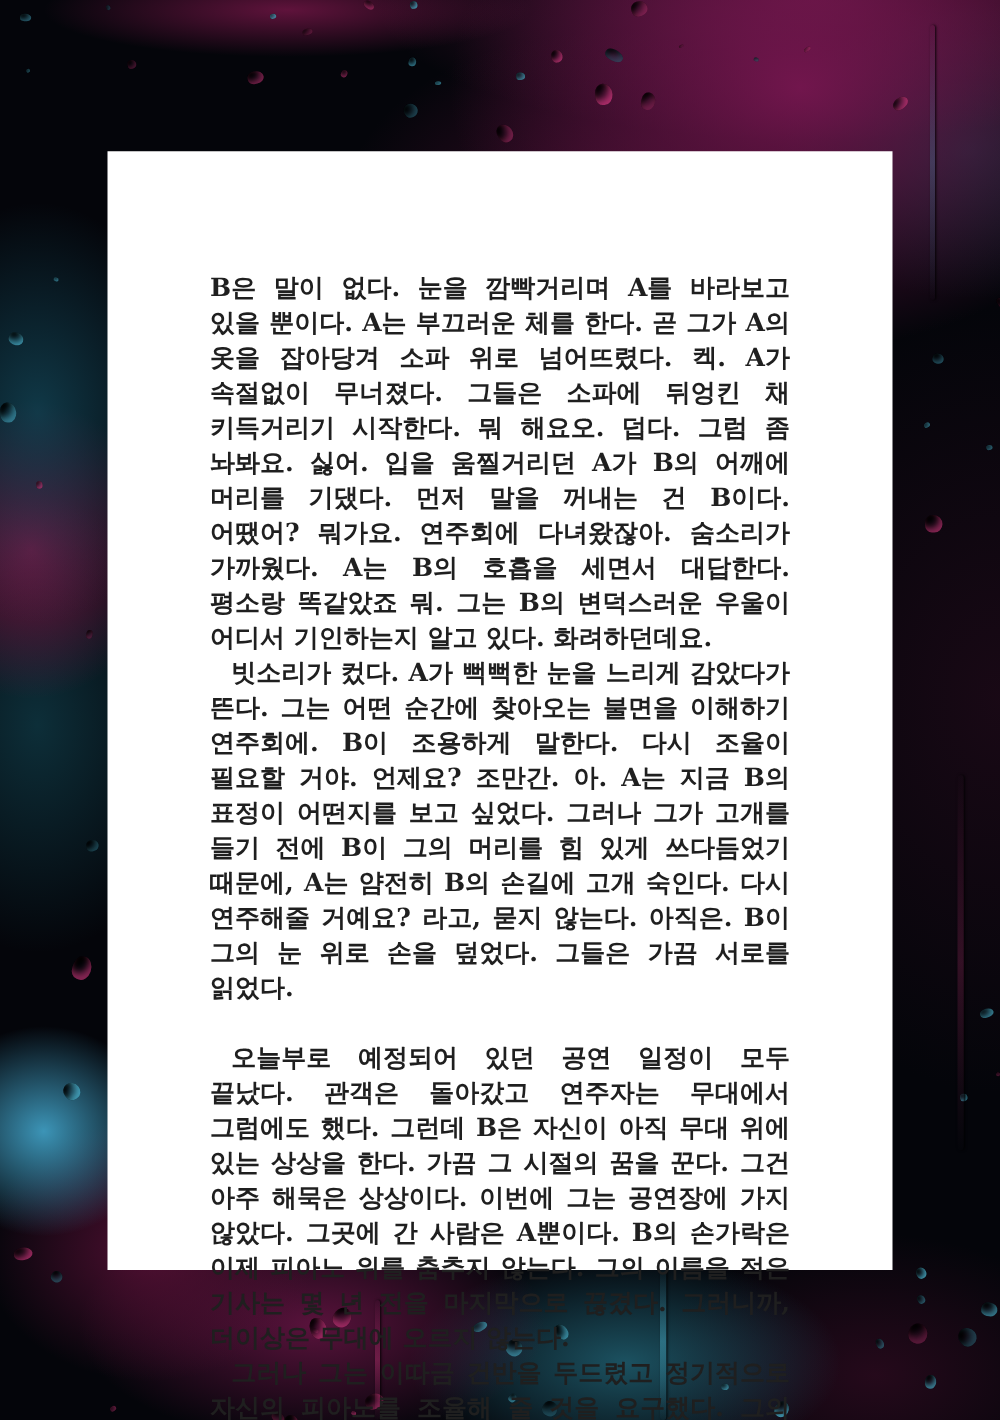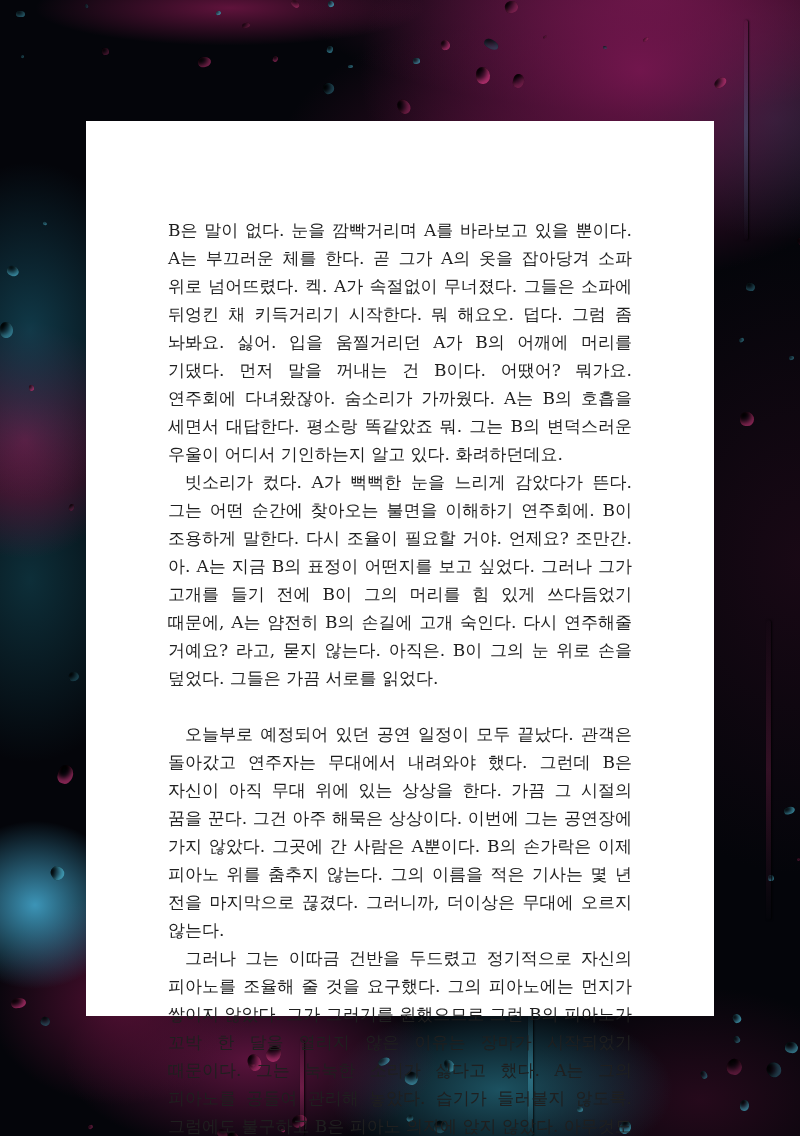--- a/index.html
+++ b/index.html
@@ -44,25 +44,26 @@
     left: 86px; top: 121px;
     width: 628px; height: 895px;
     background: #ffffff;
     z-index: 2;
     box-sizing: border-box;
     padding: 95px 82px 0 82px;
   }
   .para {
     margin: 0;
     font-family: "DejaVu Serif", "Liberation Serif", serif;
-    font-size: 17px;
+    font-size: 20px;
     line-height: 28px;
     color: #1f1f1f;
     text-align: justify;
     word-break: keep-all;
+    font-weight: bold;
   }
   .para.indent { text-indent: 17px; }
   .para.section-gap { margin-top: 28px; }
 </style>
 </head>
 <body>
 
 <div class="screen">
   <div class="droplets">
       <span class="drop" style="left: 433.8px; top: 1121.3px; width: 11.7px; height: 12px; transform: rotate(30deg); box-shadow: rgba(86, 205, 235, 0.29) -2.3px -3px 4.9px inset, rgba(0, 0, 0, 0.9) 2px 2.4px 3.3px inset;"></span>
@@ -131,17 +132,17 @@
       <span class="drop" style="left: 16.4px; top: 10.8px; width: 8.9px; height: 6.4px; transform: rotate(4deg); box-shadow: rgba(86, 205, 235, 0.45) -1.8px -1.6px 4.2px inset, rgba(0, 0, 0, 0.9) 1.5px 1.3px 2.8px inset;"></span>
       <span class="rivulet" style="left: 528px; top: 1010px; width: 5px; height: 126px; background: linear-gradient(transparent, rgba(86, 205, 235, 0.35), transparent); box-shadow: rgba(0, 0, 0, 0.8) 1px 0px 2px;"></span>
       <span class="rivulet" style="left: 300px; top: 1040px; width: 4px; height: 96px; background: linear-gradient(transparent, rgba(236, 64, 142, 0.3), transparent); box-shadow: rgba(0, 0, 0, 0.8) 1px 0px 2px;"></span>
       <span class="rivulet" style="left: 744px; top: 20px; width: 4px; height: 220px; background: linear-gradient(transparent, rgba(86, 205, 235, 0.18), transparent); box-shadow: rgba(0, 0, 0, 0.8) 1px 0px 2px;"></span>
       <span class="rivulet" style="left: 766px; top: 620px; width: 5px; height: 300px; background: linear-gradient(transparent, rgba(236, 64, 142, 0.18), transparent); box-shadow: rgba(0, 0, 0, 0.8) 1px 0px 2px;"></span>
     </div>
   <div class="paper">
     <div class="text-block">
       <p class="para">B은 말이 없다. 눈을 깜빡거리며 A를 바라보고 있을 뿐이다. A는 부끄러운 체를 한다. 곧 그가 A의 옷을 잡아당겨 소파 위로 넘어뜨렸다. 켁. A가 속절없이 무너졌다. 그들은 소파에 뒤엉킨 채 키득거리기 시작한다. 뭐 해요오. 덥다. 그럼 좀 놔봐요. 싫어. 입을 움찔거리던 A가 B의 어깨에 머리를 기댔다. 먼저 말을 꺼내는 건 B이다. 어땠어? 뭐가요. 연주회에 다녀왔잖아. 숨소리가 가까웠다. A는 B의 호흡을 세면서 대답한다. 평소랑 똑같았죠 뭐. 그는 B의 변덕스러운 우울이 어디서 기인하는지 알고 있다. 화려하던데요.</p>
       <p class="para indent">빗소리가 컸다. A가 뻑뻑한 눈을 느리게 감았다가 뜬다. 그는 어떤 순간에 찾아오는 불면을 이해하기 연주회에. B이 조용하게 말한다. 다시 조율이 필요할 거야. 언제요? 조만간. 아. A는 지금 B의 표정이 어떤지를 보고 싶었다. 그러나 그가 고개를 들기 전에 B이 그의 머리를 힘 있게 쓰다듬었기 때문에, A는 얌전히 B의 손길에 고개 숙인다. 다시 연주해줄 거예요? 라고, 묻지 않는다. 아직은. B이 그의 눈 위로 손을 덮었다. 그들은 가끔 서로를 읽었다.</p>
-      <p class="para indent section-gap">오늘부로 예정되어 있던 공연 일정이 모두 끝났다. 관객은 돌아갔고 연주자는 무대에서 내려와야 했다. 그런데 B은 자신이 아직 무대 위에 있는 상상을 한다. 가끔 그 시절의 꿈을 꾼다. 그건 아주 해묵은 상상이다. 이번에 그는 공연장에 가지 않았다. 그곳에 간 사람은 A뿐이다. B의 손가락은 이제 피아노 위를 춤추지 않는다. 그의 이름을 적은 기사는 몇 년 전을 마지막으로 끊겼다. 그러니까, 더이상은 무대에 오르지 않는다.</p>
+      <p class="para indent section-gap">오늘부로 예정되어 있던 공연 일정이 모두 끝났다. 관객은 돌아갔고 연주자는 무대에서 그럼에도 했다. 그런데 B은 자신이 아직 무대 위에 있는 상상을 한다. 가끔 그 시절의 꿈을 꾼다. 그건 아주 해묵은 상상이다. 이번에 그는 공연장에 가지 않았다. 그곳에 간 사람은 A뿐이다. B의 손가락은 이제 피아노 위를 춤추지 않는다. 그의 이름을 적은 기사는 몇 년 전을 마지막으로 끊겼다. 그러니까, 더이상은 무대에 오르지 않는다.</p>
       <p class="para indent">그러나 그는 이따금 건반을 두드렸고 정기적으로 자신의 피아노를 조율해 줄 것을 요구했다. 그의 피아노에는 먼지가 쌓이지 않았다. 그가 그러기를 원했으므로 그런 B의 피아노가 꼬박 한 달을 열리지 않은 이유는 장마가 시작되었기 때문이다. 그는 눅눅한 소리가 싫다고 했다. A는 그의 피아노를 공들여 관리해 놓았다. 습기가 들러붙지 않도록. 그럼에도 불구하고 B은 피아노 의자에 앉지 않았다. 아무것도</p>
     </div>
   </div>
 </div>
 
 </body></html>

